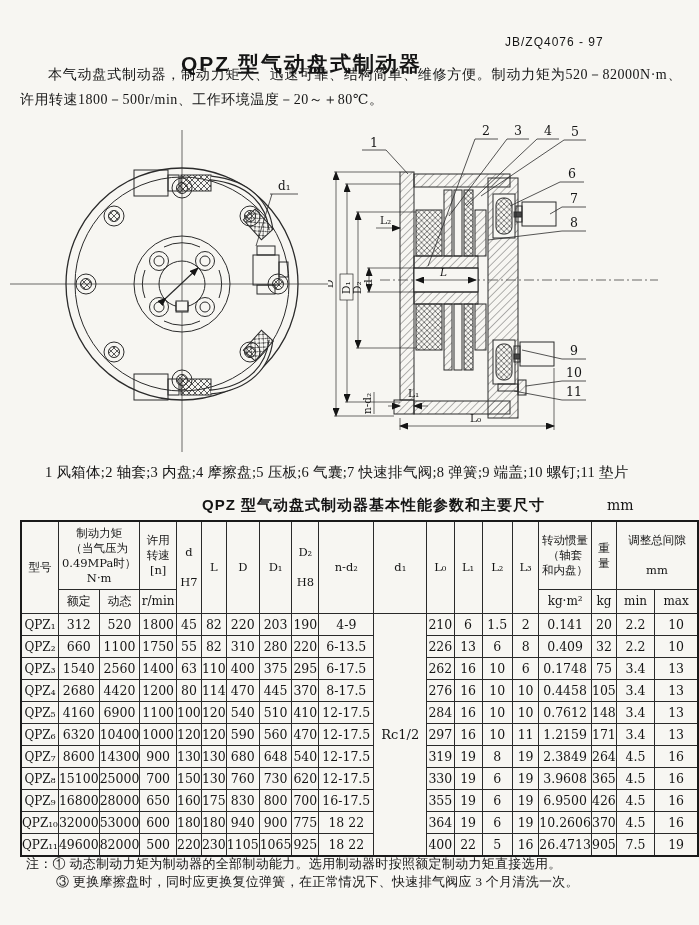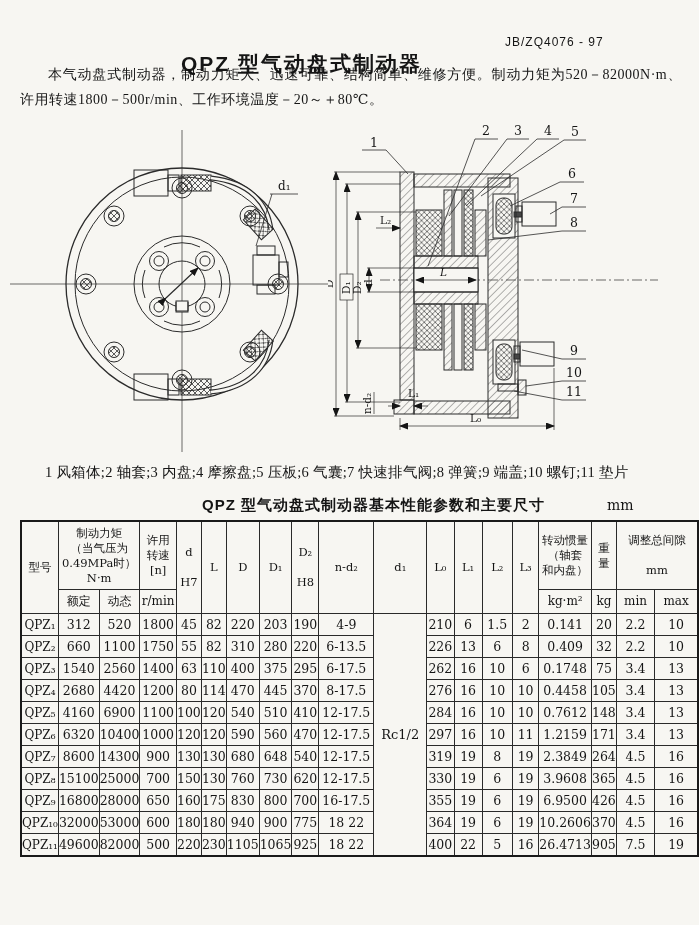--- a/index.html
+++ b/index.html
@@ -596,13 +596,15 @@
           <td>26.4713</td>
           <td>905</td>
           <td>7.5</td>
           <td>19</td>
         </tr>
       </tbody>
 </table>
 </div>
 
 <div class="abs notes">
+  <div>注：① 动态制动力矩为制动器的全部制动能力。选用制动器时按照额定制动力矩直接选用。</div>
+  <div class="n-sub">③ 更换摩擦盘时，同时应更换复位弹簧，在正常情况下、快速排气阀应 3 个月清洗一次。</div>
 </div>
 
 </body></html>

